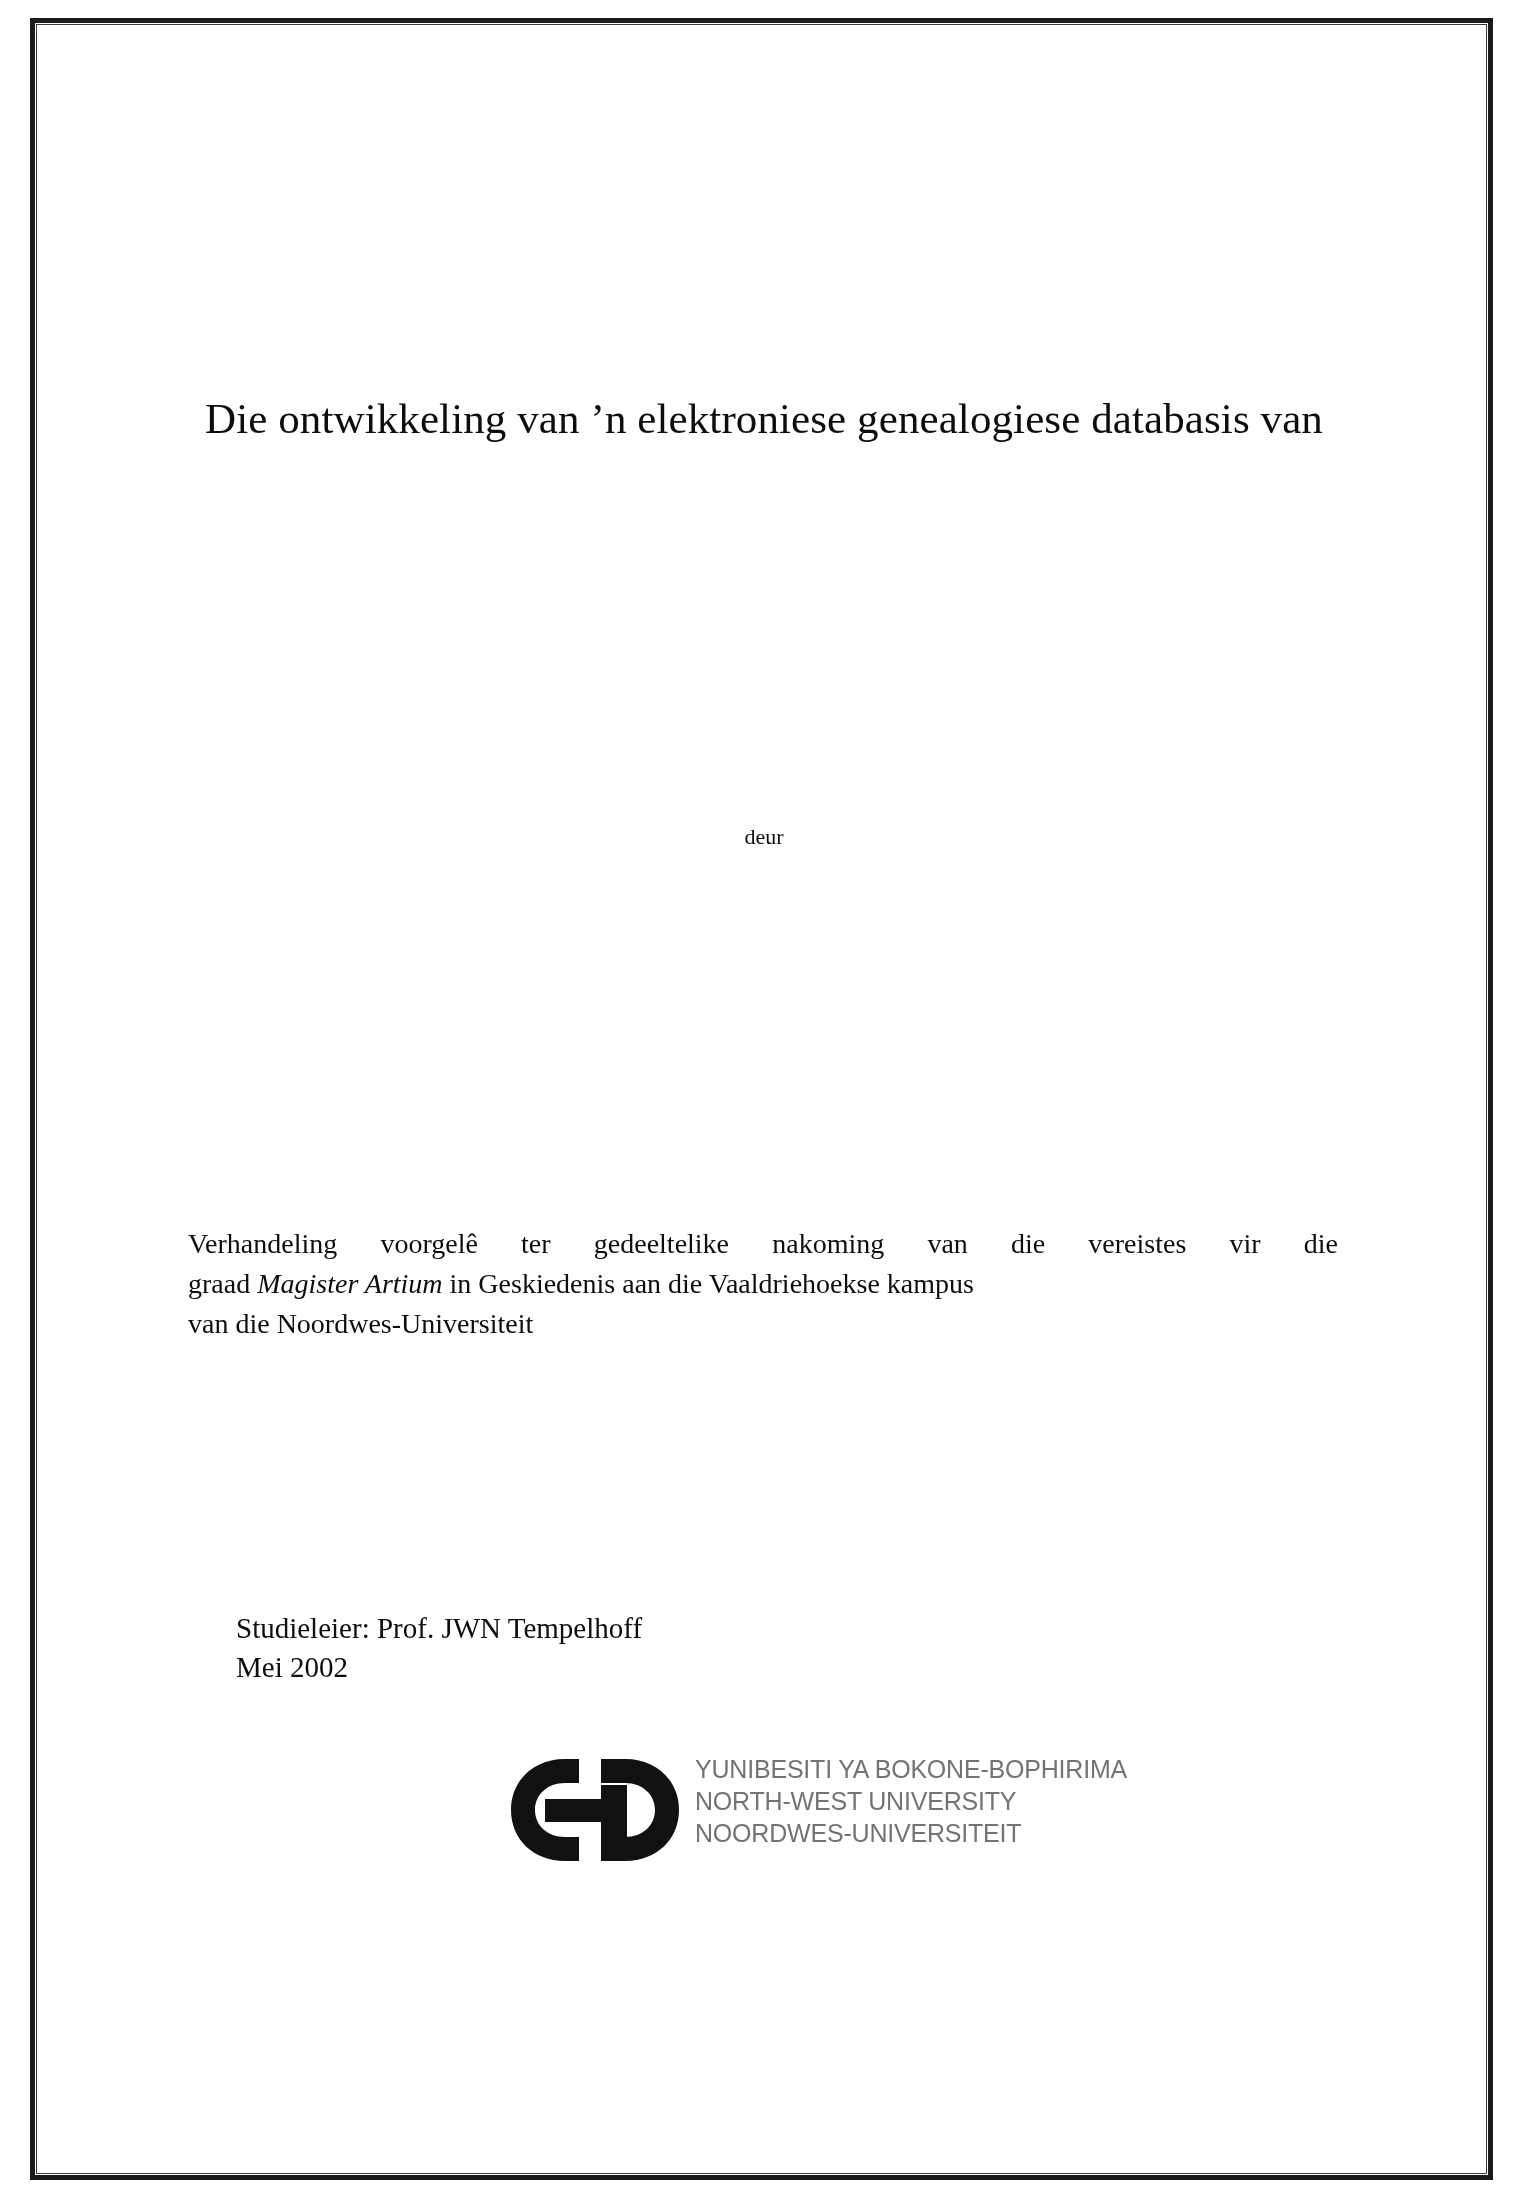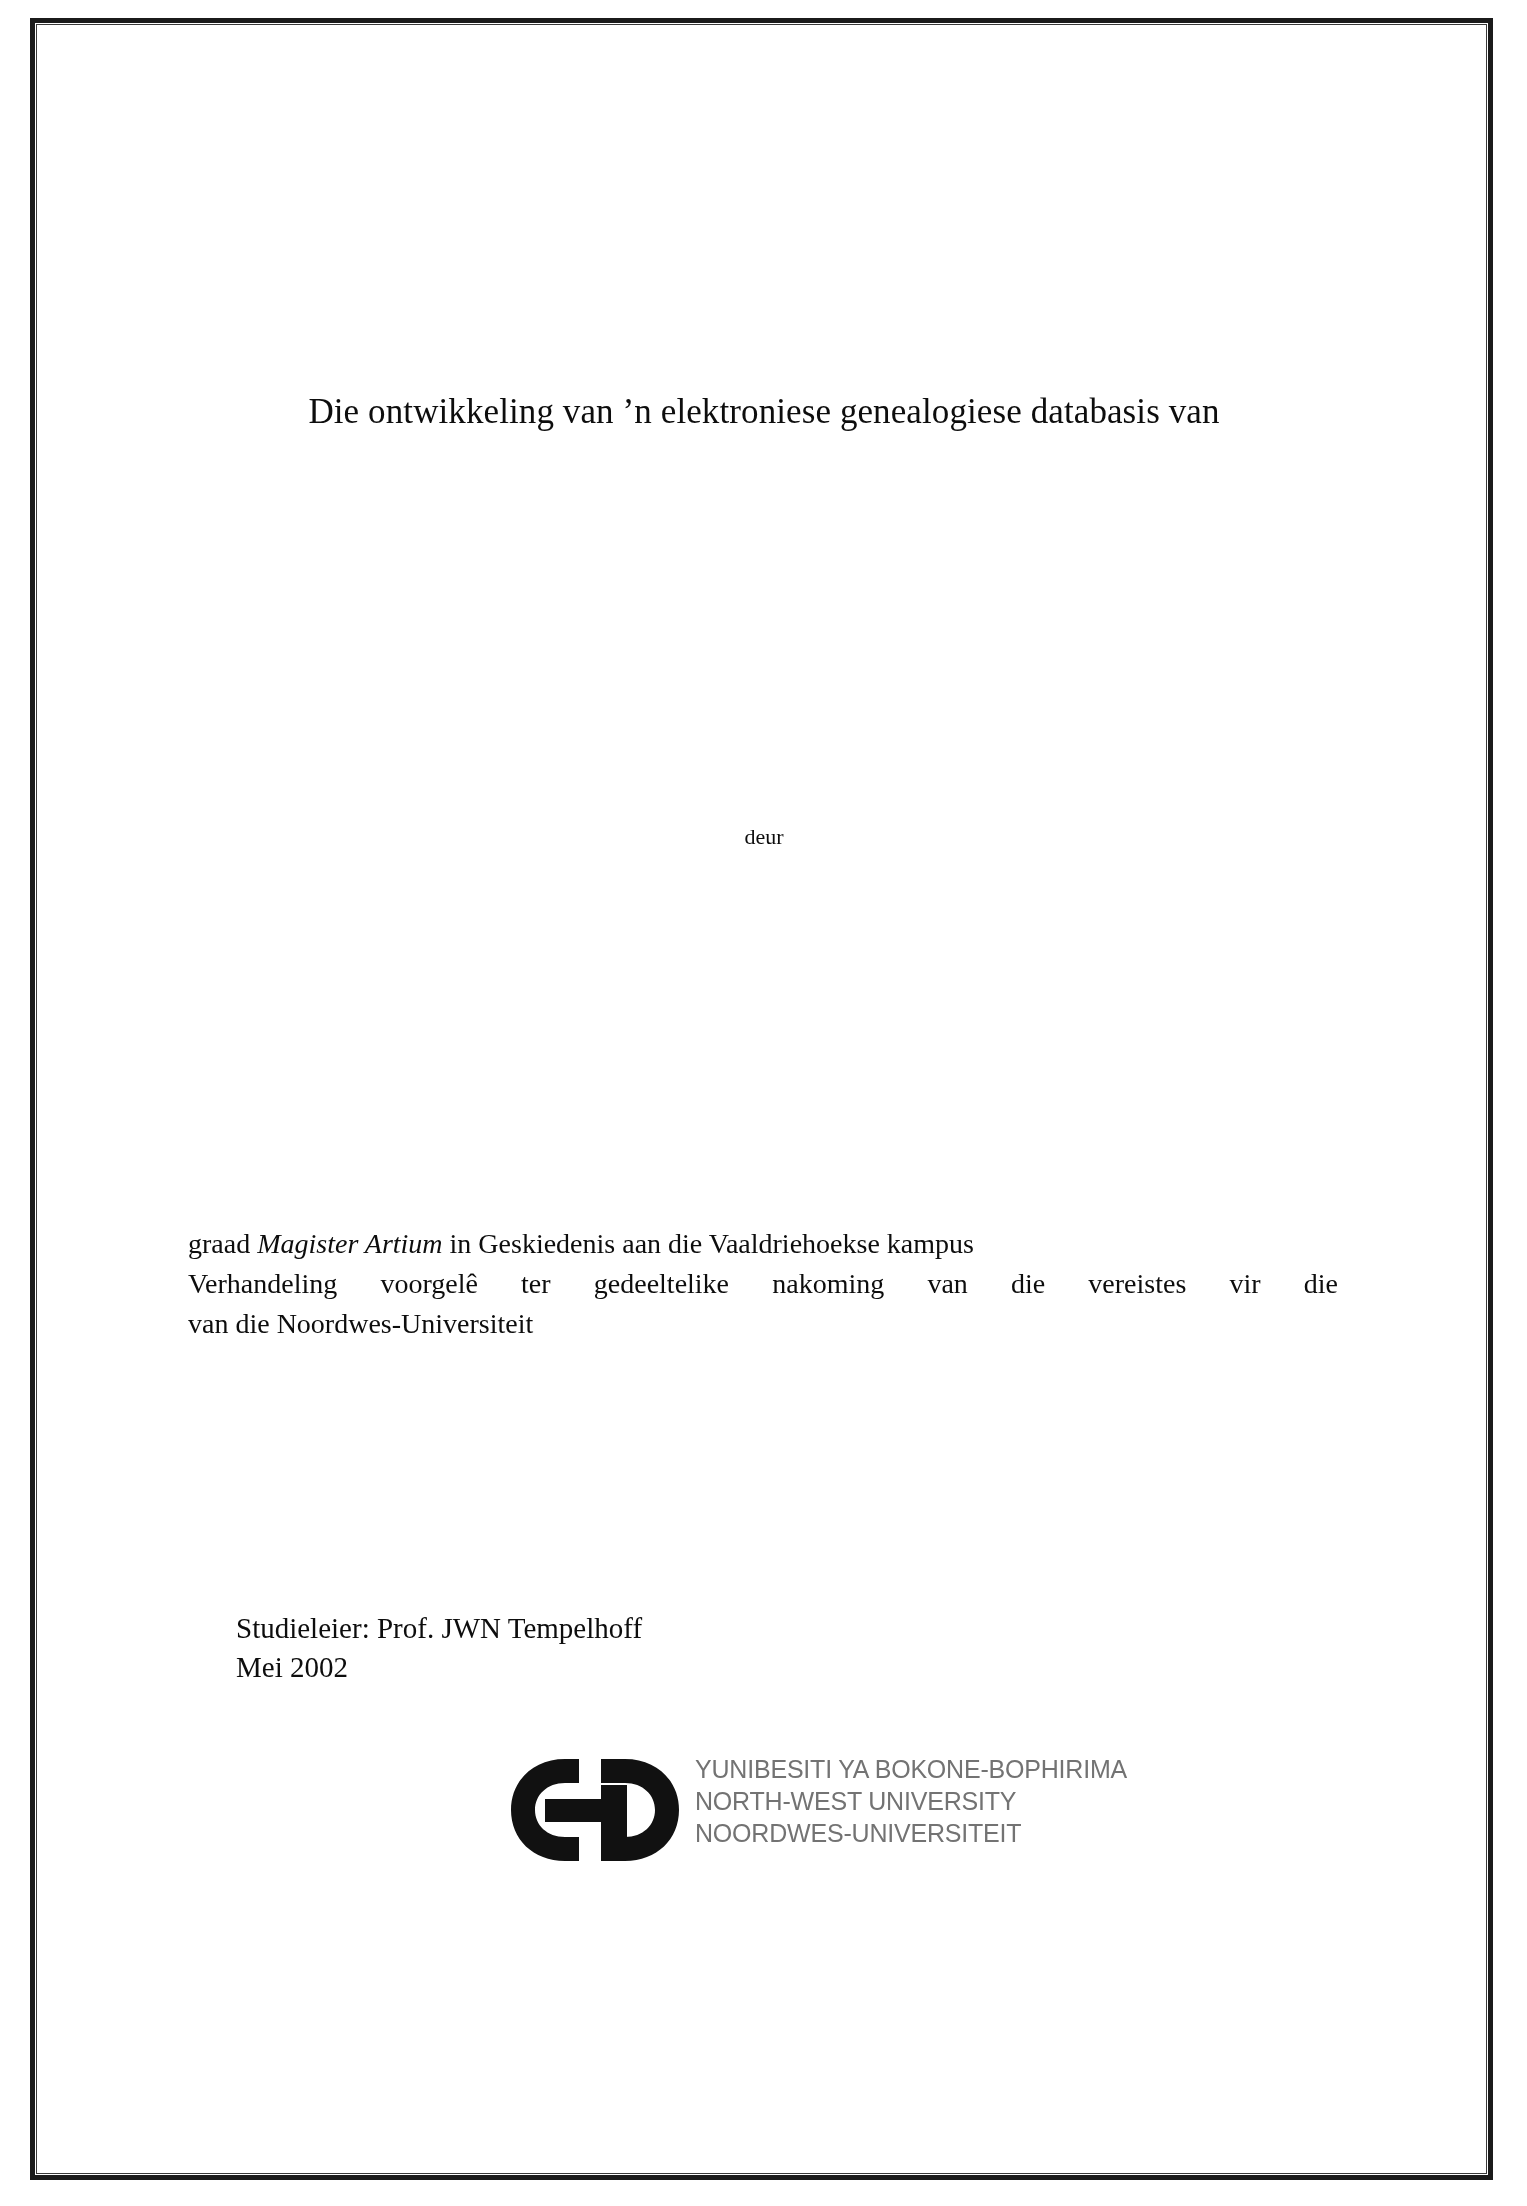--- a/index.html
+++ b/index.html
@@ -53,21 +53,21 @@
   }
 
   .title-block {
     position: absolute;
     left: 0;
     top: 360px;
     width: 1158px;
     text-align: center;
   }
   .title-line {
-    font-size: 35px;
+    font-size: 43px;
     line-height: 1.62;
     letter-spacing: 0.1px;
     white-space: nowrap;
   }
 
   .deur {
     position: absolute;
     left: 0;
     top: 800px;
     width: 1158px;
@@ -150,22 +150,22 @@
   <div class="content">
 
     <div class="title-block">
       <div class="title-line">Die ontwikkeling van ’n elektroniese genealogiese databasis van</div>
     </div>
 
     <div class="deur">deur</div>
 
 
     <div class="statement">
+      <span class="ln just">Verhandeling voorgelê ter gedeeltelike nakoming van die vereistes vir die</span>
       <span class="ln"><span>graad </span><i>Magister Artium</i><span> in Geskiedenis aan die Vaaldriehoekse kampus</span></span>
-      <span class="ln just">Verhandeling voorgelê ter gedeeltelike nakoming van die vereistes vir die</span>
       <span class="ln">van die Noordwes-Universiteit</span>
     </div>
 
     <div class="supervisor">
       <div>Studieleier: Prof. JWN Tempelhoff</div>
       <div>Mei 2002</div>
     </div>
 
     <div class="logo-wrap">
       <svg class="logo-mark" viewBox="0 0 180 110">

